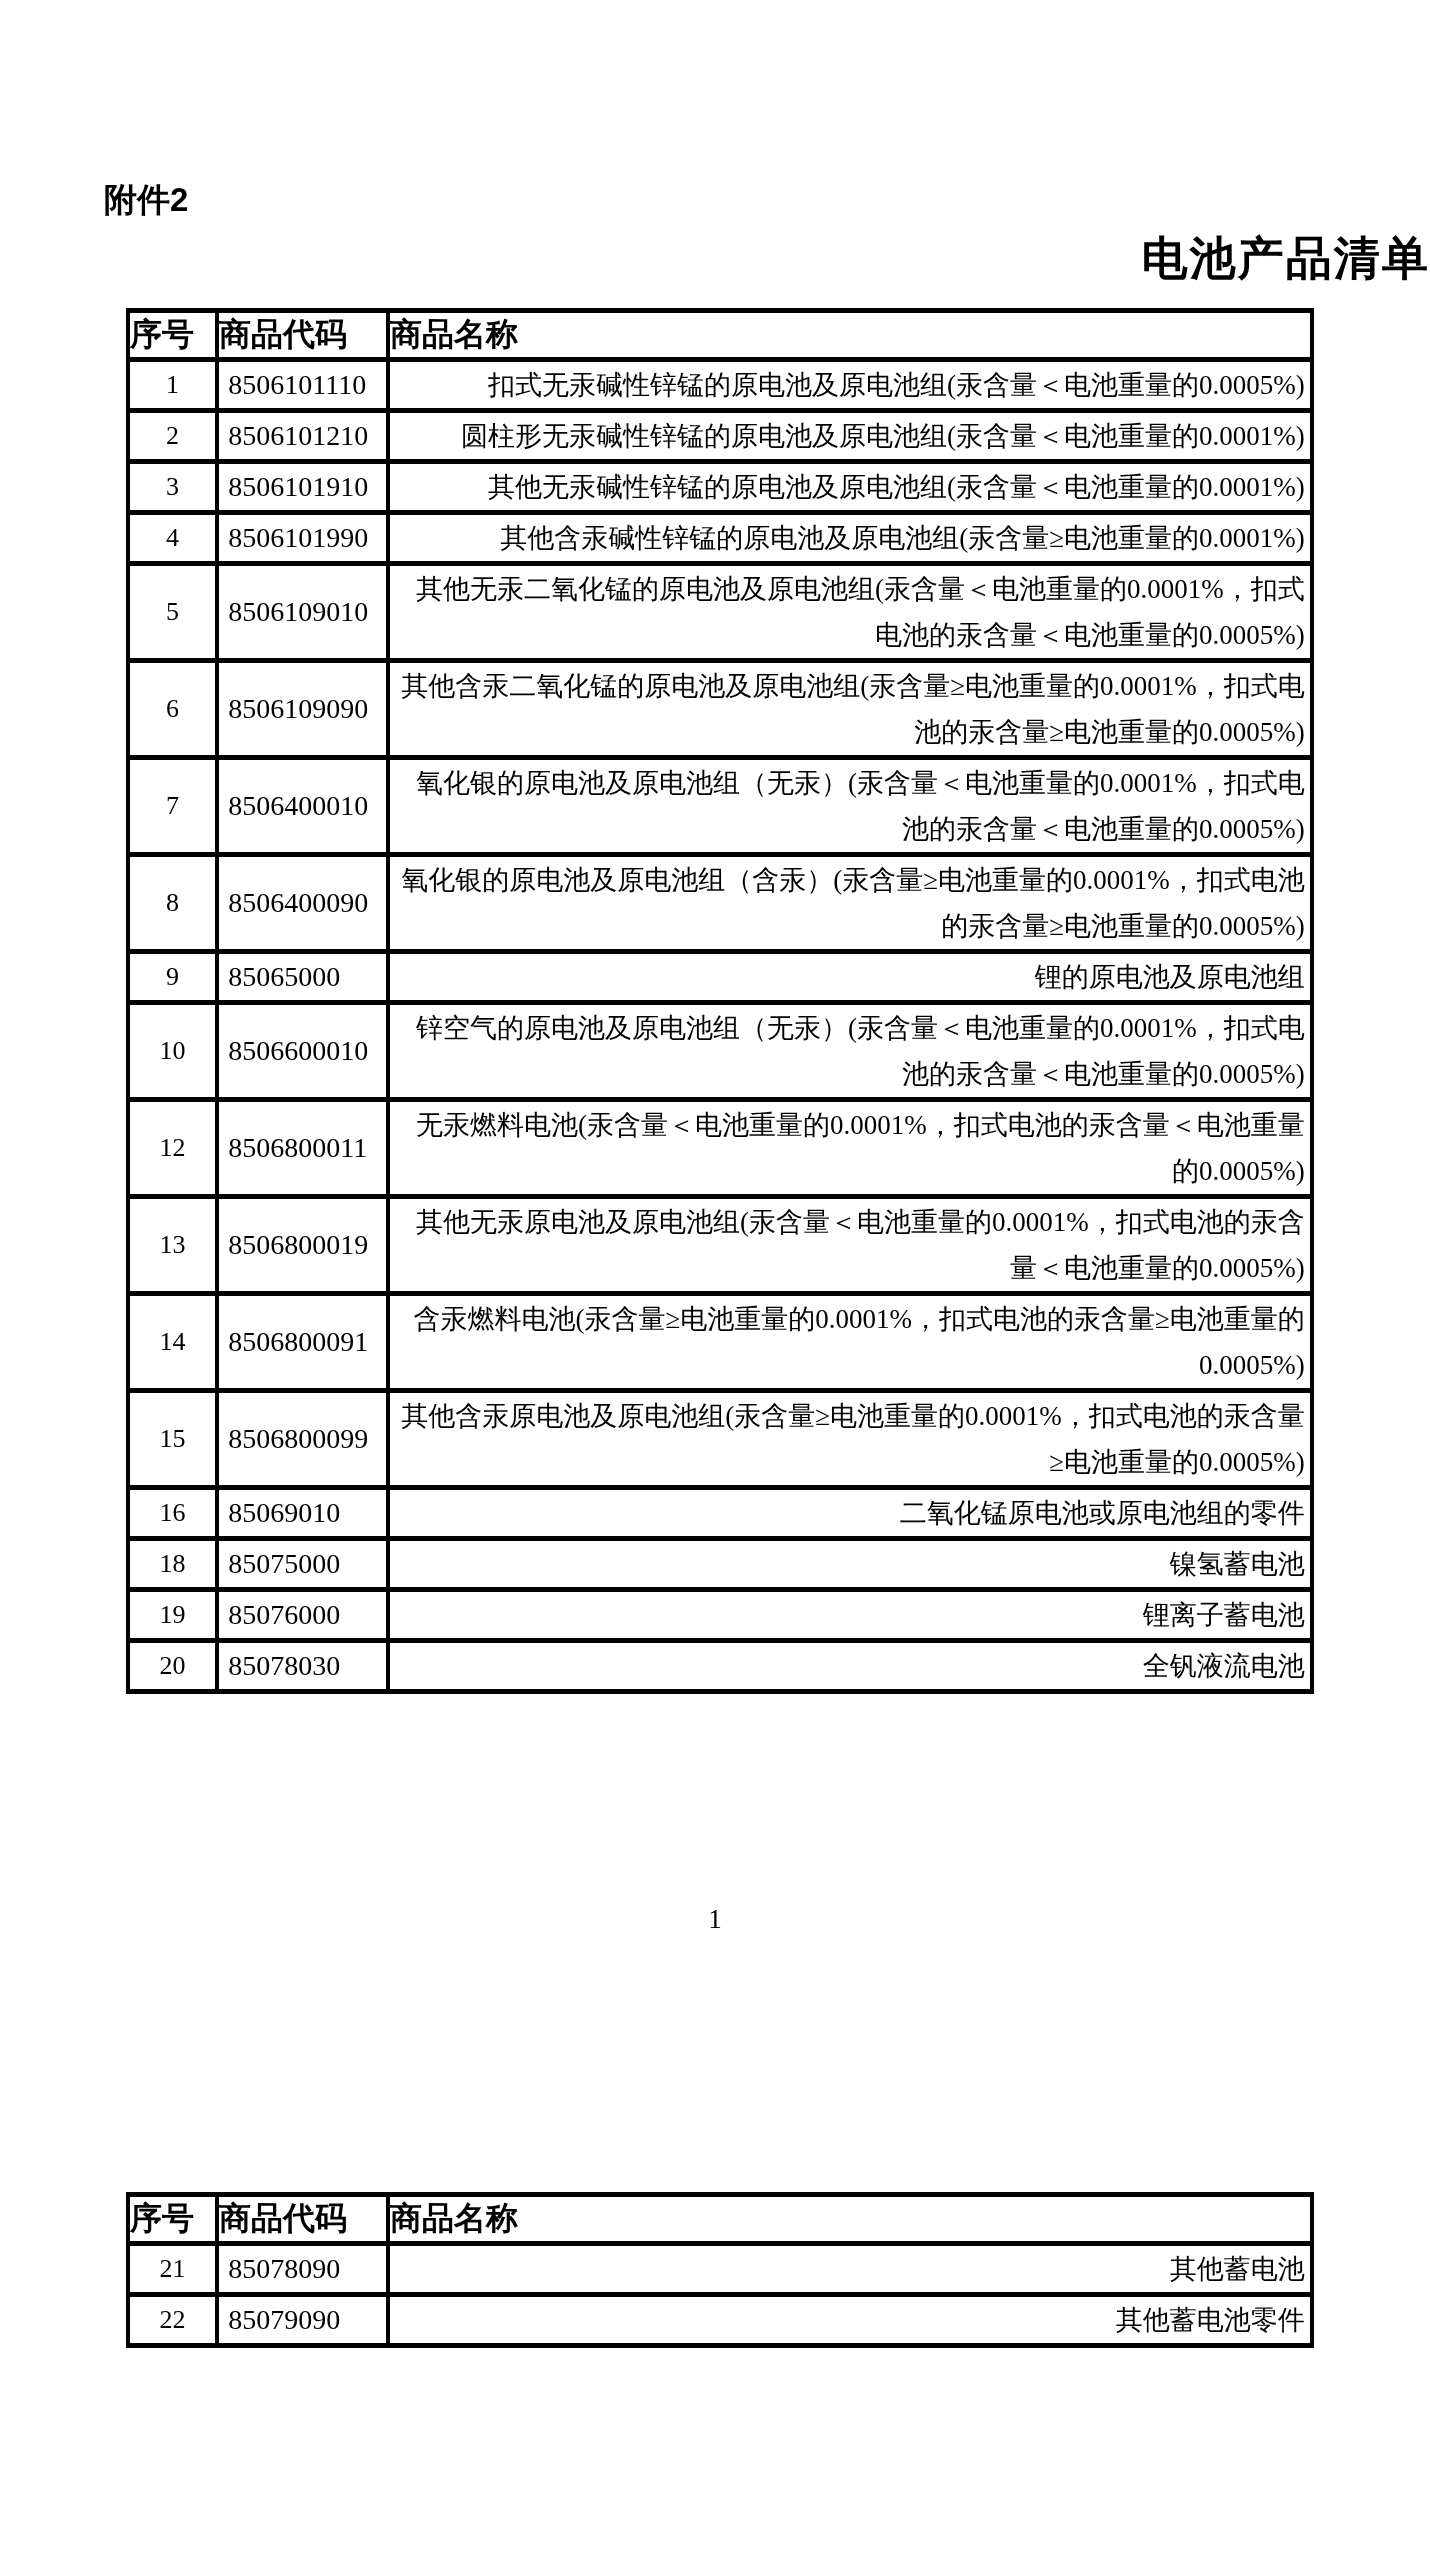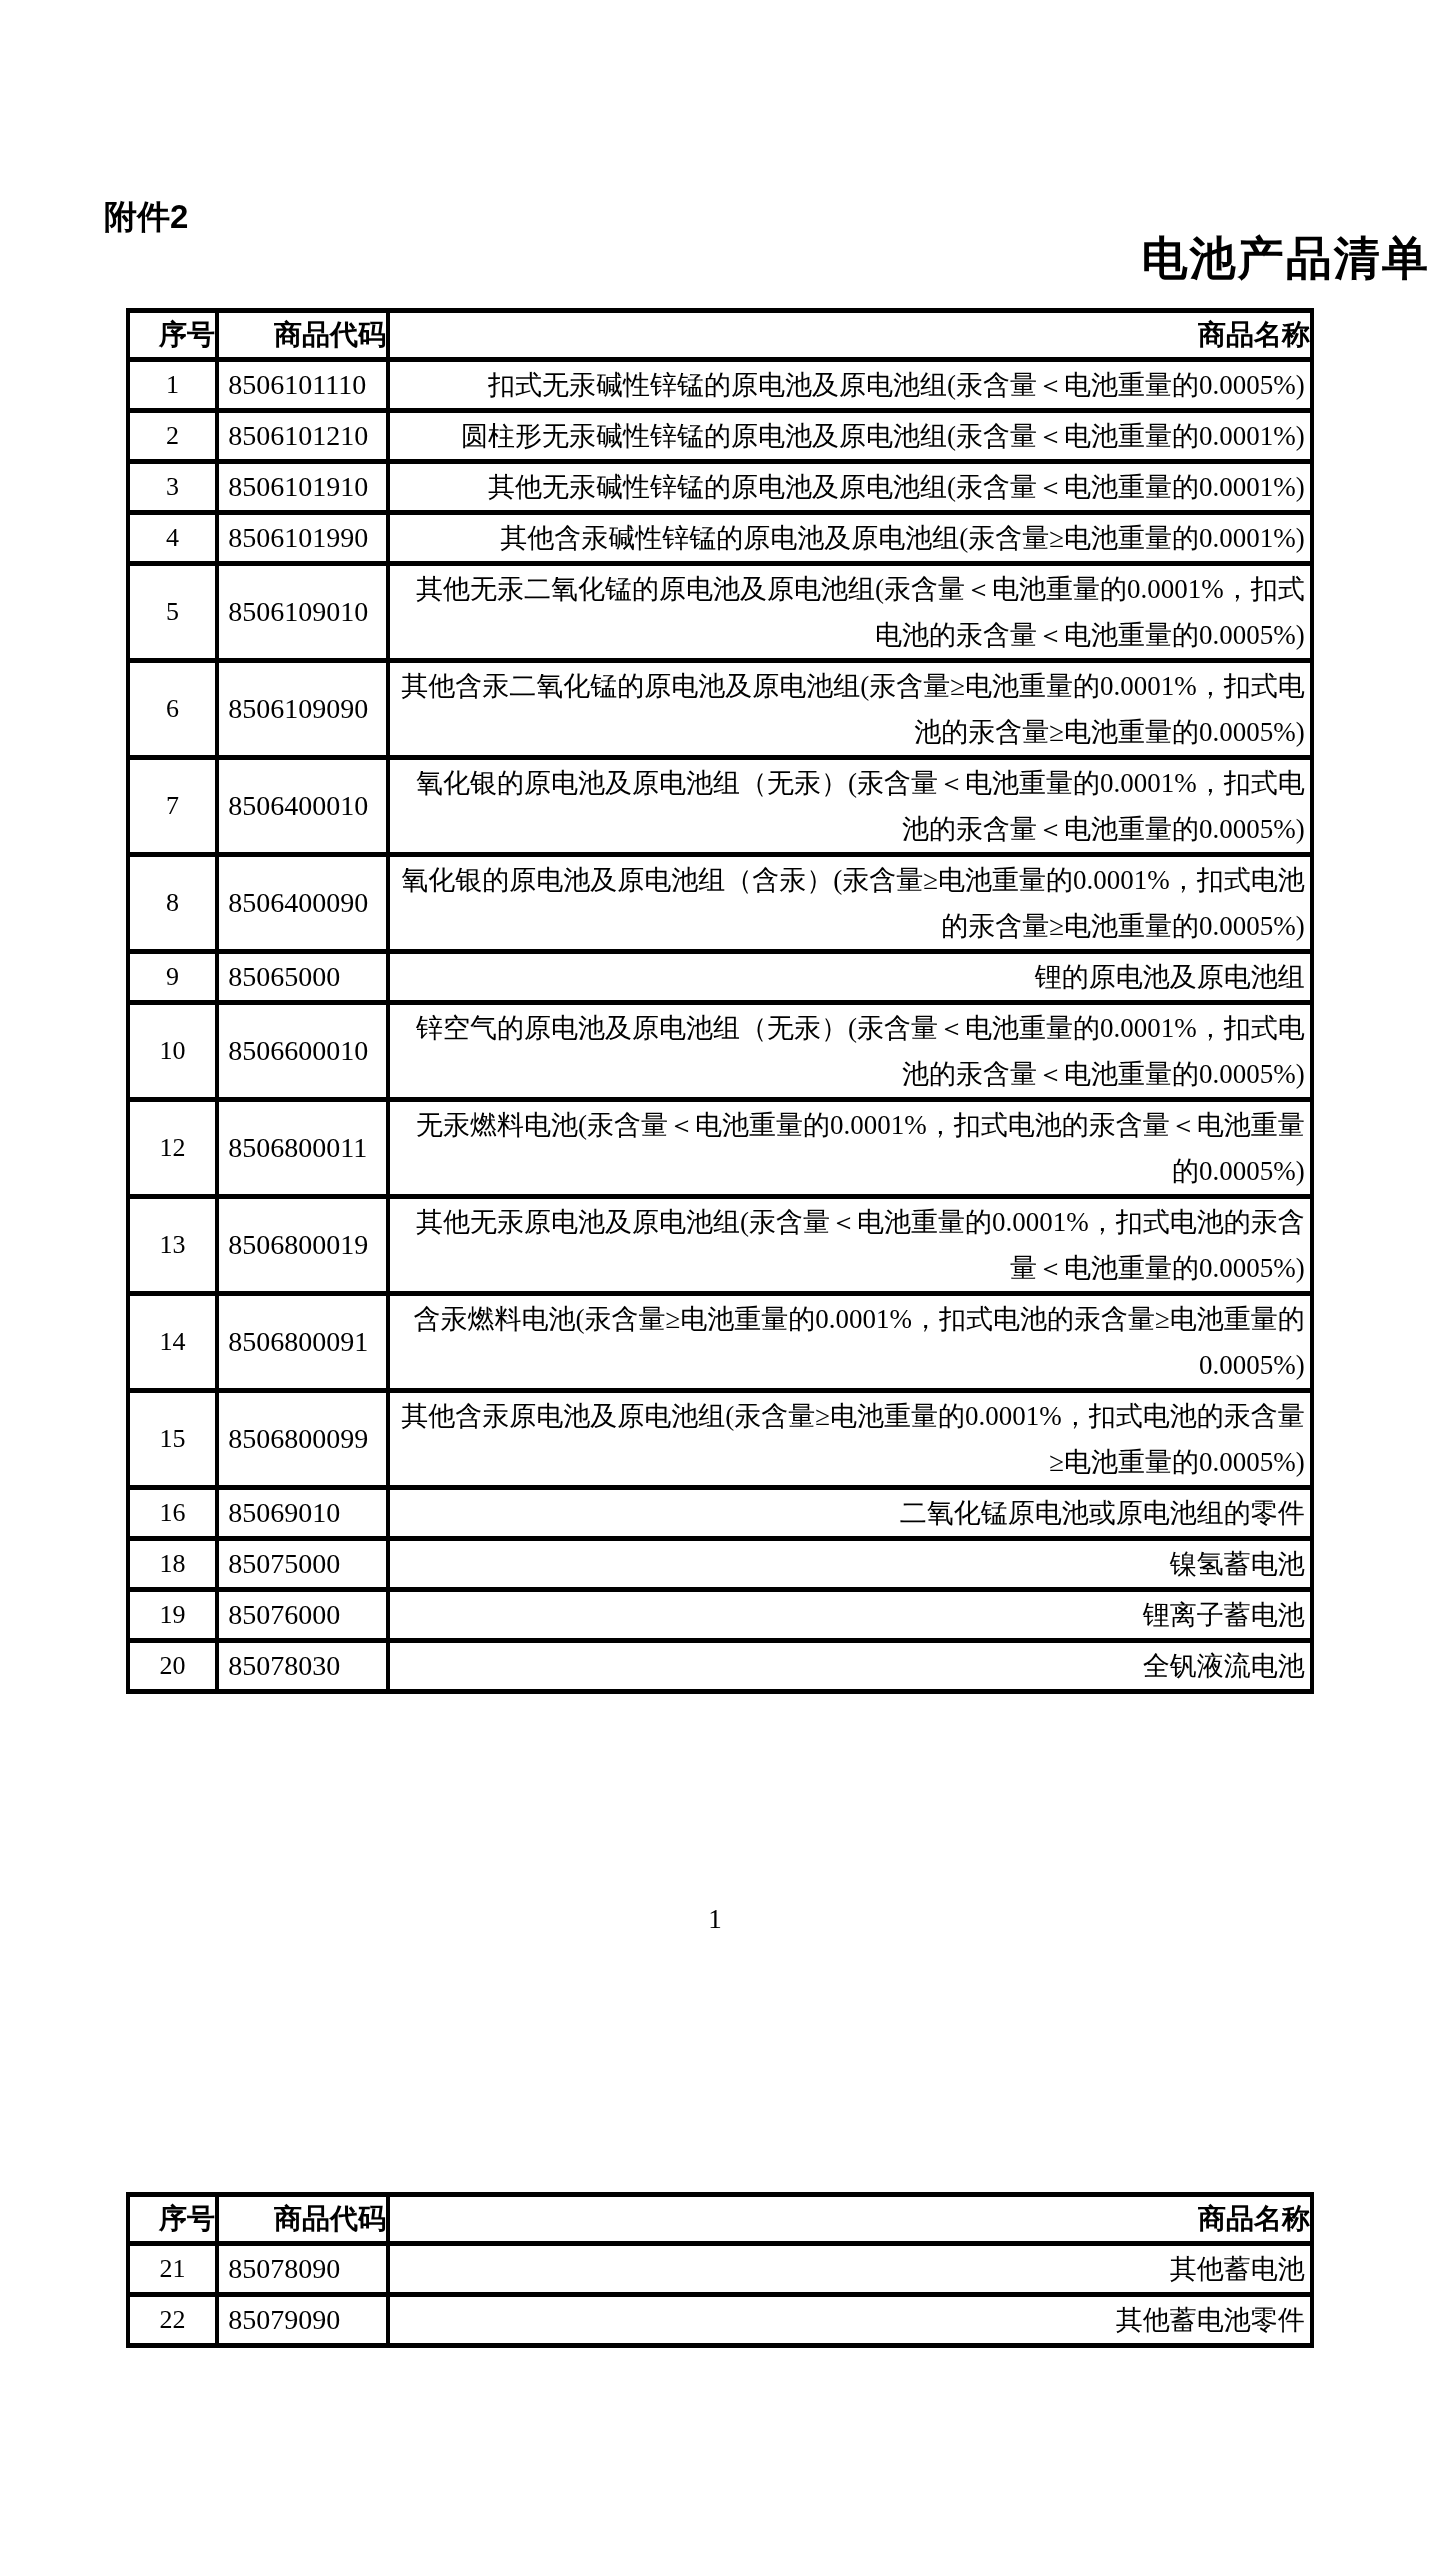--- a/index.html
+++ b/index.html
@@ -14,21 +14,20 @@
   }
   .attachment-label {
     position: absolute;
     left: 104px;
     top: 181px;
     font-family: "Liberation Sans", "DejaVu Sans", sans-serif;
     font-weight: bold;
     font-size: 33px;
     line-height: 37px;
     white-space: nowrap;
-    margin-top: 17px;
   }
   .doc-title {
     position: absolute;
     left: 0;
     top: 232px;
     width: 100%;
     text-align: right;
     font-family: "Liberation Serif", "DejaVu Serif", serif;
     font-weight: bold;
     font-size: 46px;
@@ -51,22 +50,22 @@
     border-right: 4.1px solid #000;
     border-top: 5.2px solid #000;
     border-bottom: 5.2px solid #000;
     vertical-align: middle;
     overflow: hidden;
   }
   table.product-table th {
     height: 49px;
     font-family: "Liberation Sans", "DejaVu Sans", sans-serif;
     font-weight: bold;
-    font-size: 28px;
-    text-align: right;
+    font-size: 32px;
+    text-align: left;
   }
   tr.row-single td { height: 48px; }
   tr.row-double td { height: 97px; }
   td.c-no {
     text-align: center;
     font-size: 26px;
   }
   td.c-code {
     font-size: 28px;
     padding-left: 9.3px;

